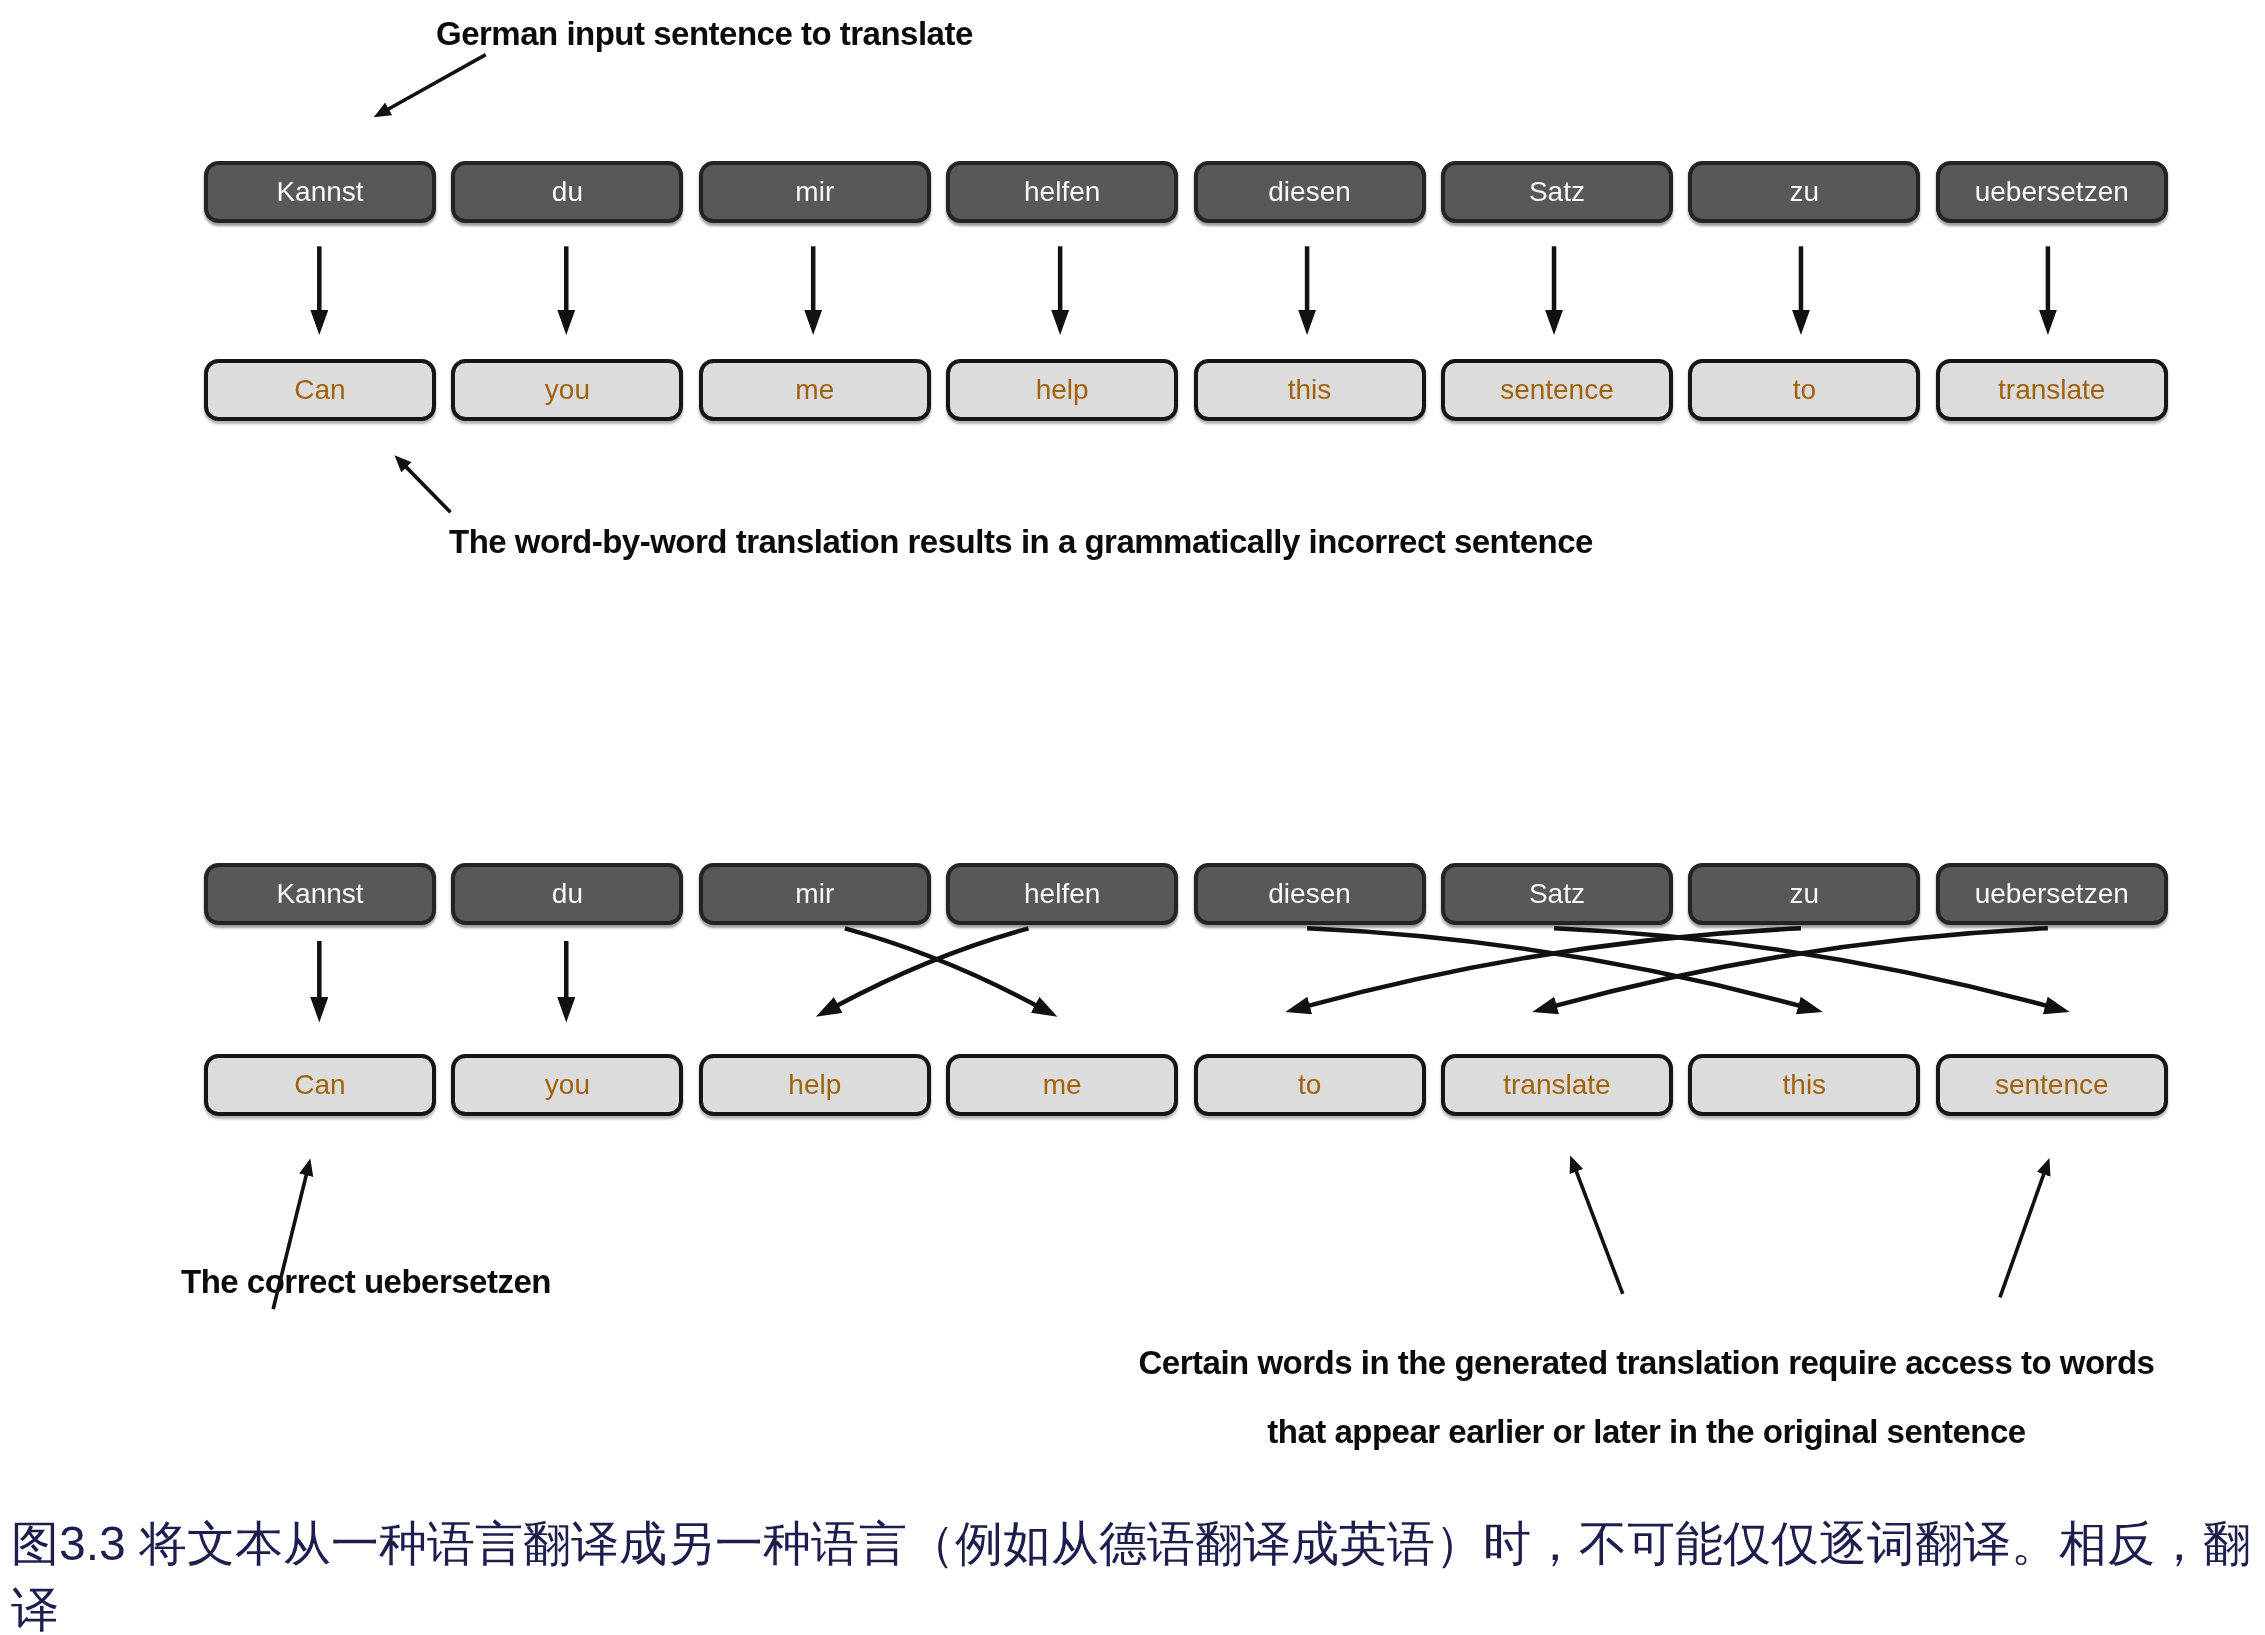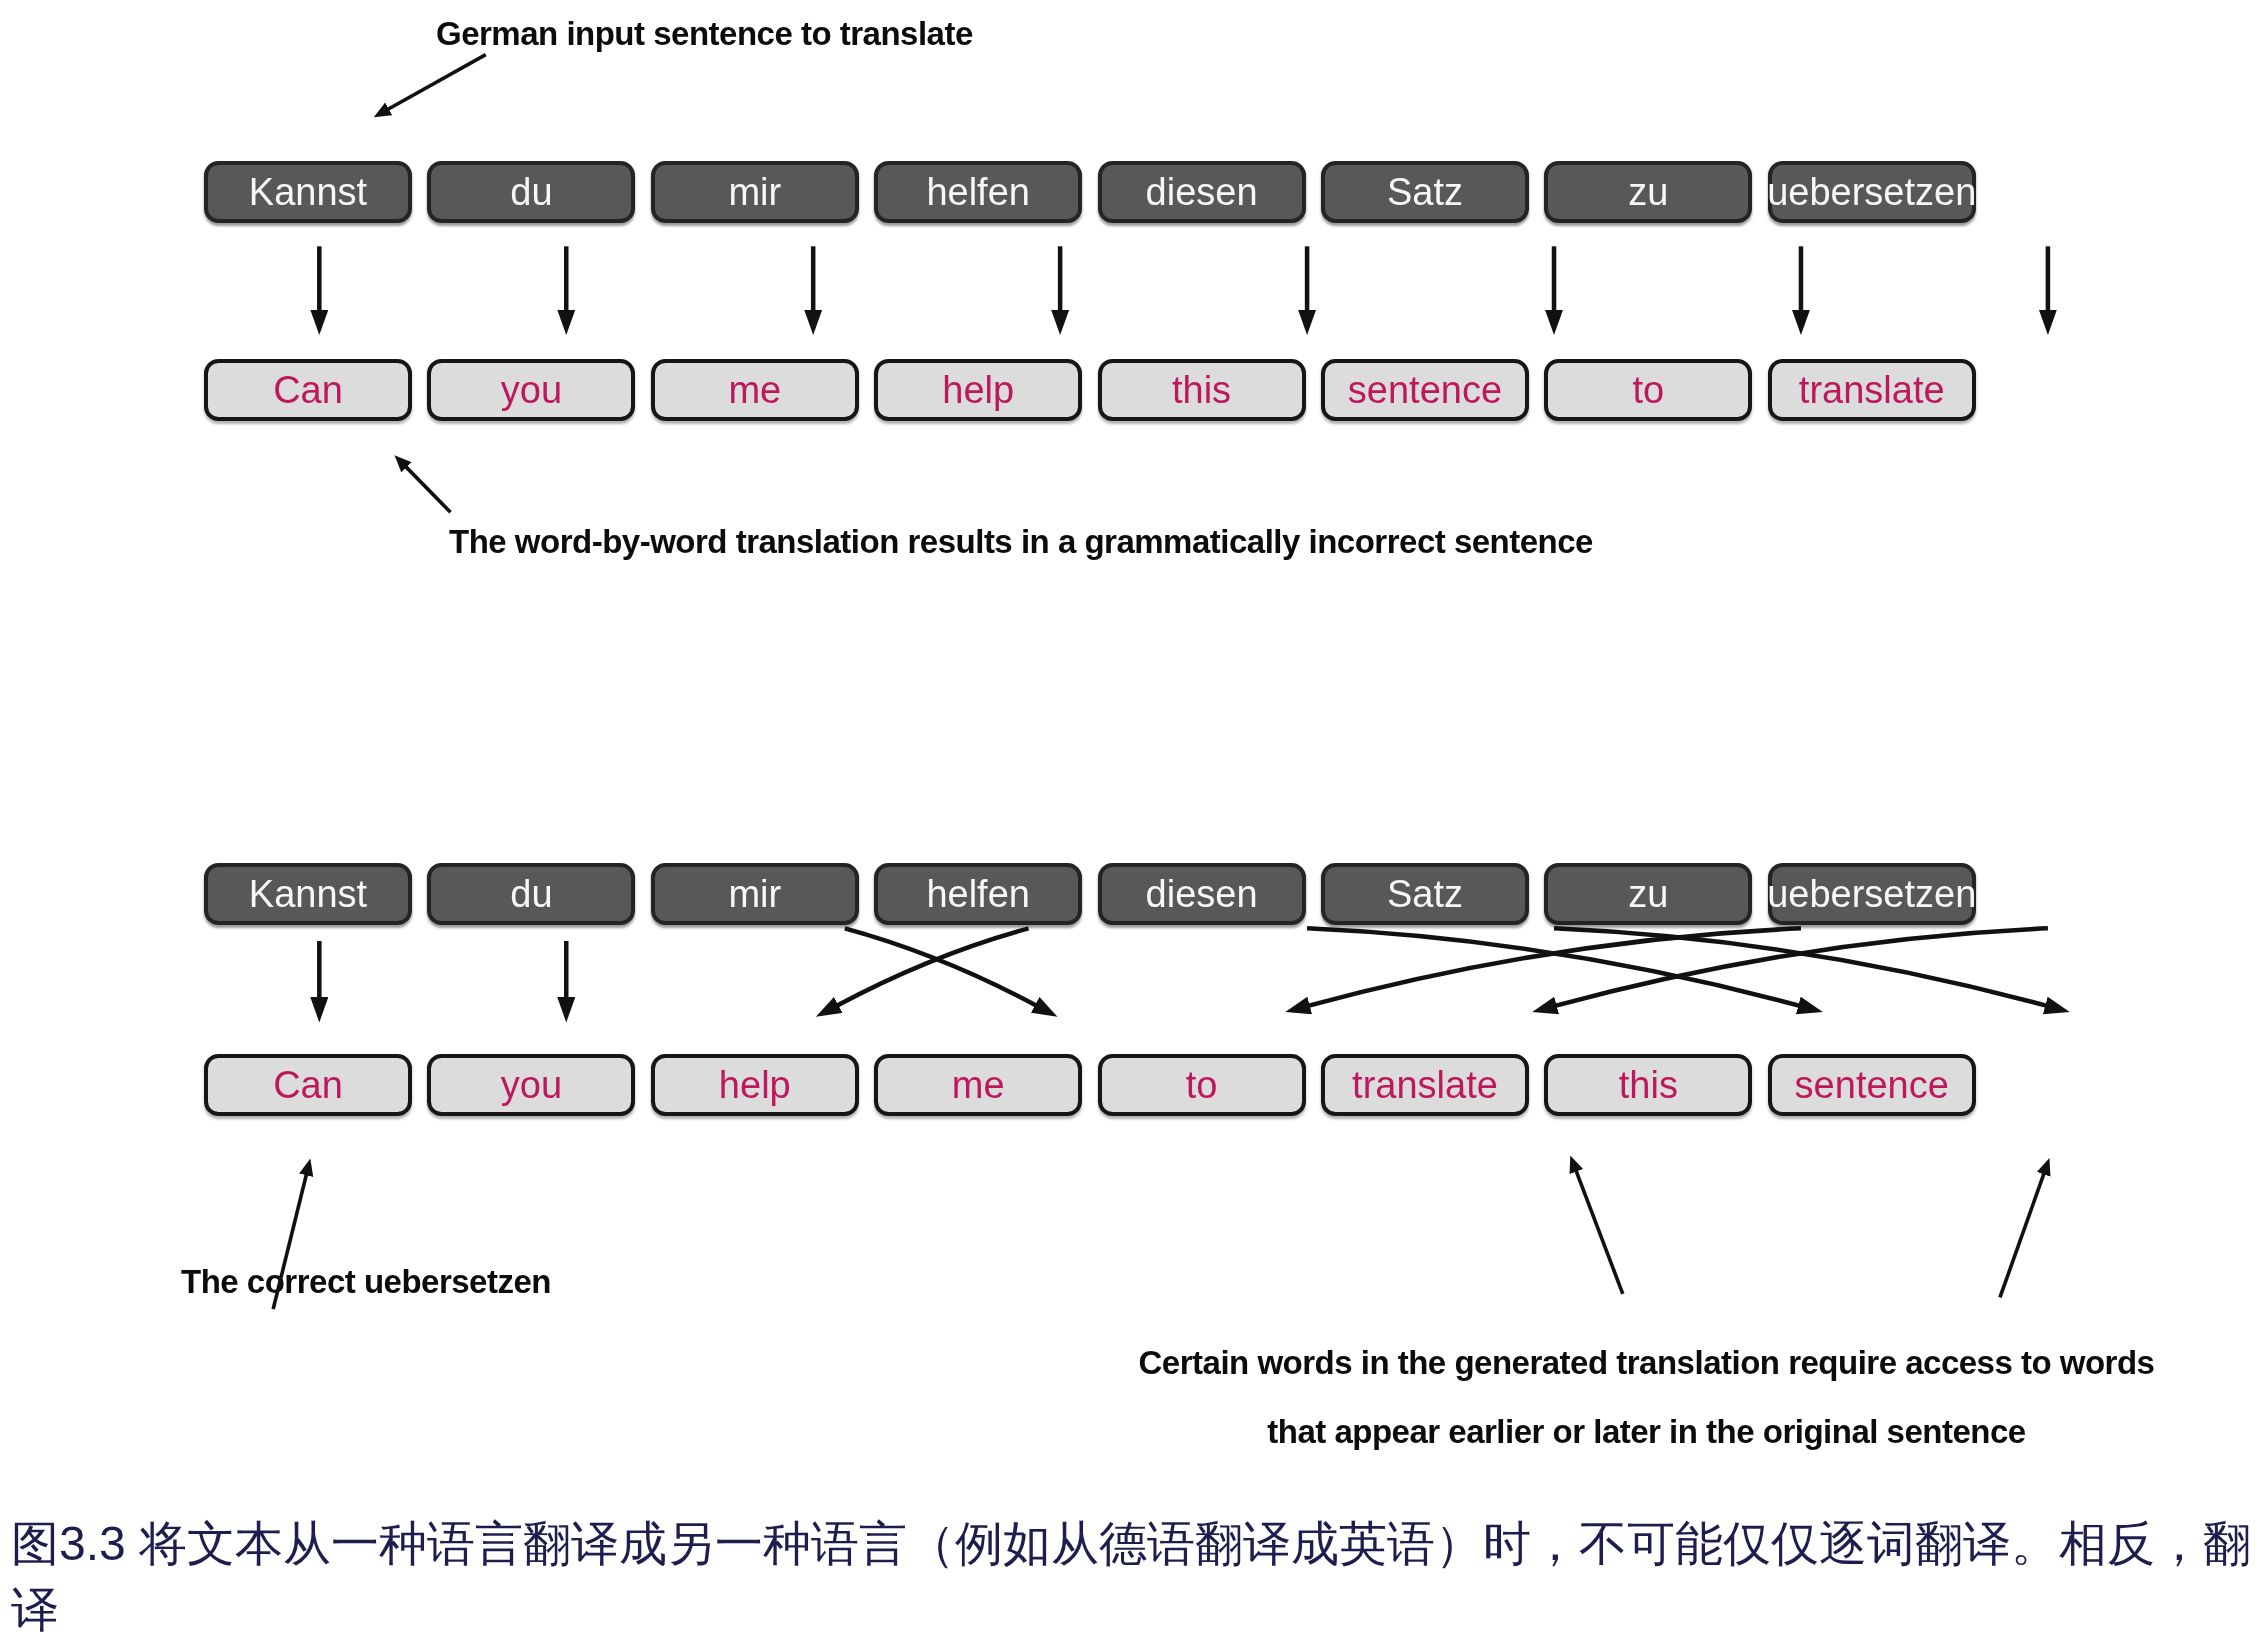--- a/index.html
+++ b/index.html
@@ -12,39 +12,39 @@
     font-family:"Liberation Sans","DejaVu Sans",sans-serif;
   }
   .word-row{
     position:absolute;
     left:204px;
     display:flex;
     gap:15.4px;
   }
   .word-box{
     box-sizing:border-box;
-    width:208px;
+    width:232px;
     height:62px;
     border-radius:14.5px;
     display:flex;
     align-items:center;
     justify-content:center;
-    font-size:38px;
+    font-size:28px;
     white-space:nowrap;
   }
   .german-box{
     background:var(--german-box,#585858);
     border:4.5px solid #242424;
     color:#f7f7f7;
     box-shadow:0 2.7px 2.7px rgba(0,0,0,.40);
   }
   .english-box{
     background:var(--english-box,#dcdcdc);
     border:4.5px solid #161616;
-    color:#be185d;
+    color:#a16207;
     box-shadow:0 2.7px 2.7px rgba(0,0,0,.30);
   }
   .annotation{
     position:absolute;
     font-weight:700;
     font-size:33px;
     letter-spacing:-0.5px;
     color:#0c0c0c;
     white-space:nowrap;
   }

